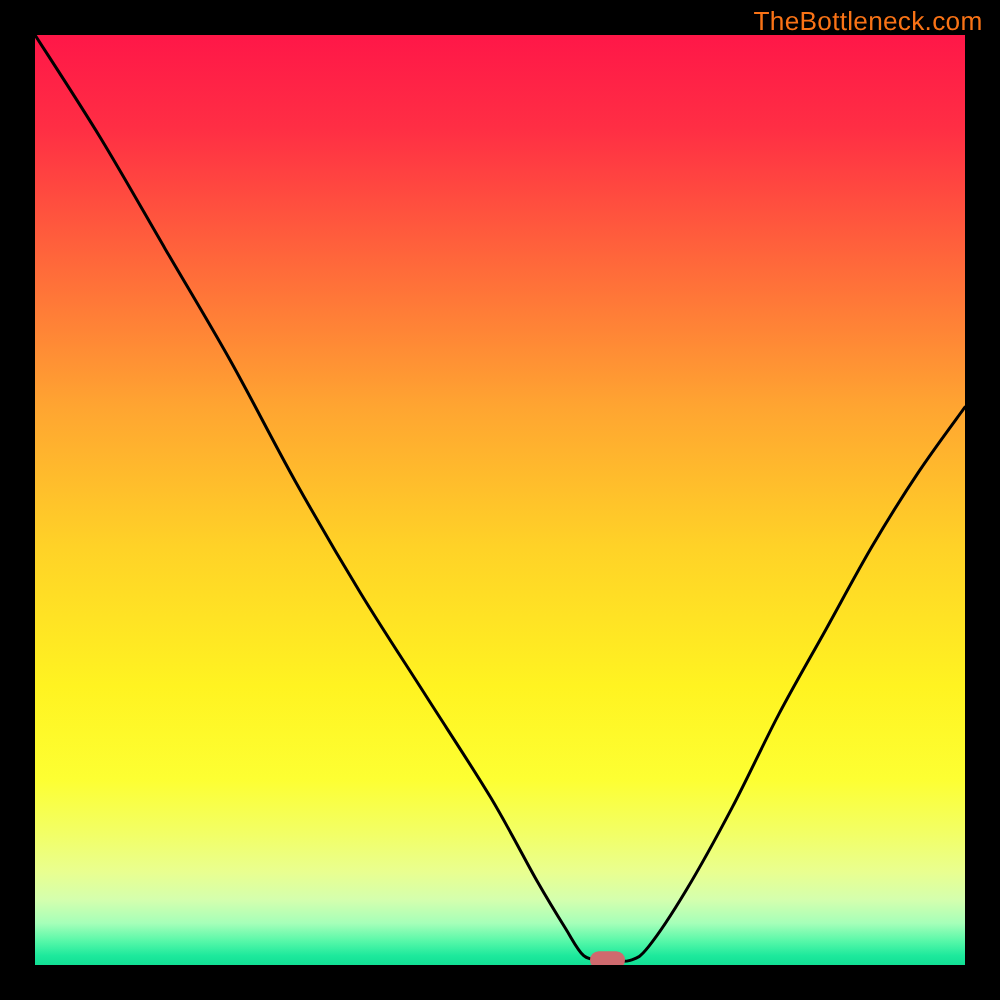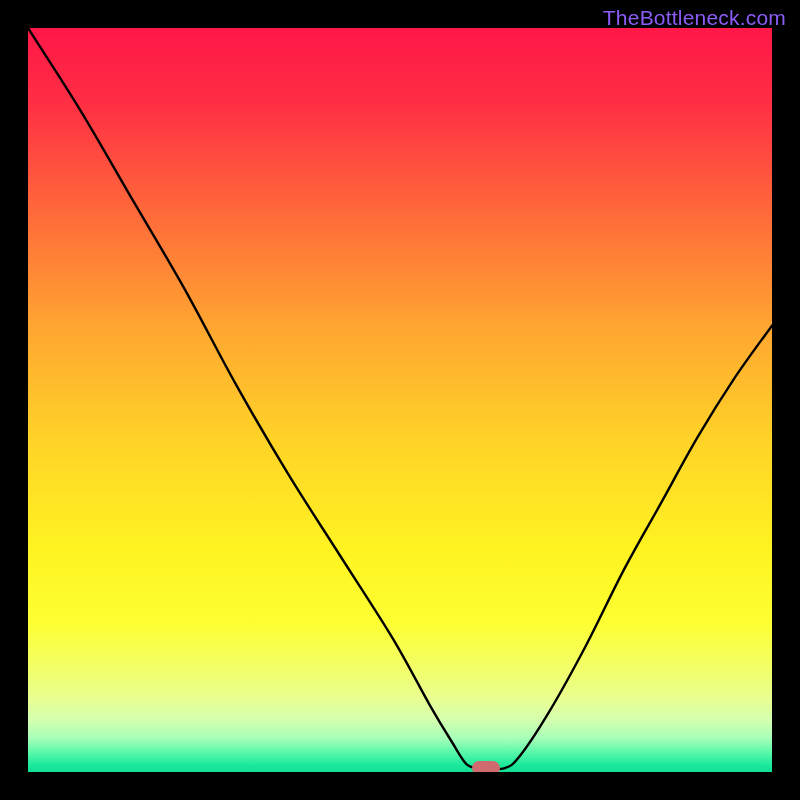--- a/index.html
+++ b/index.html
@@ -43,21 +43,21 @@
     position: absolute;
     width: 28px;
     height: 14px;
     border-radius: 7px;
     transform: translate(-50%, -50%);
   }
   .watermark {
     position: absolute;
     top: 6px;
     right: 14px;
-    color: #8b5cf6;
+    color: #f97316;
     font-size: 21px;
     font-weight: 500;
     letter-spacing: 0.2px;
   }
 </style>
 </head>
 <body>
 
 <div class="frame">
 

